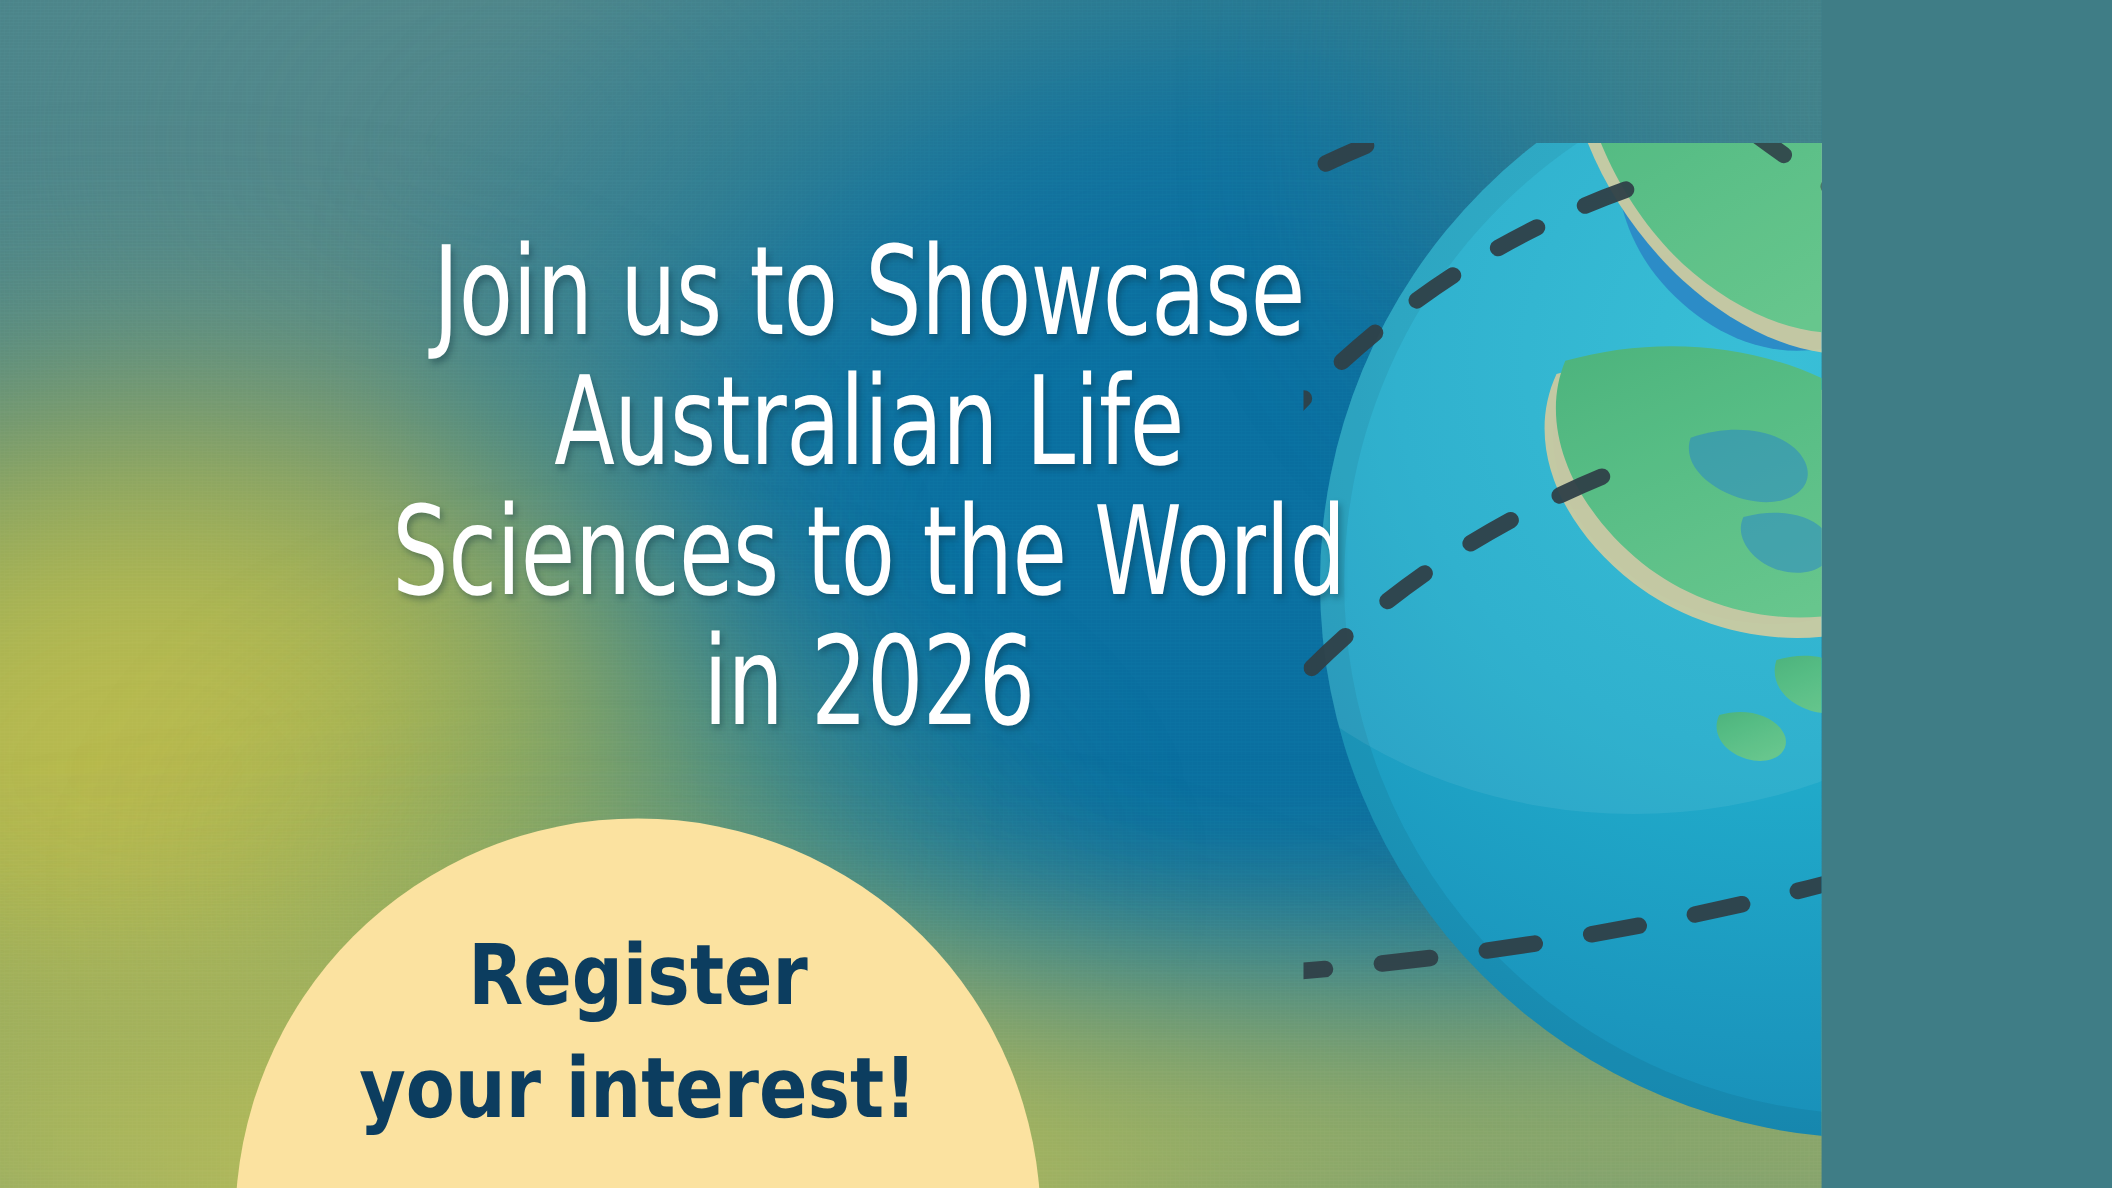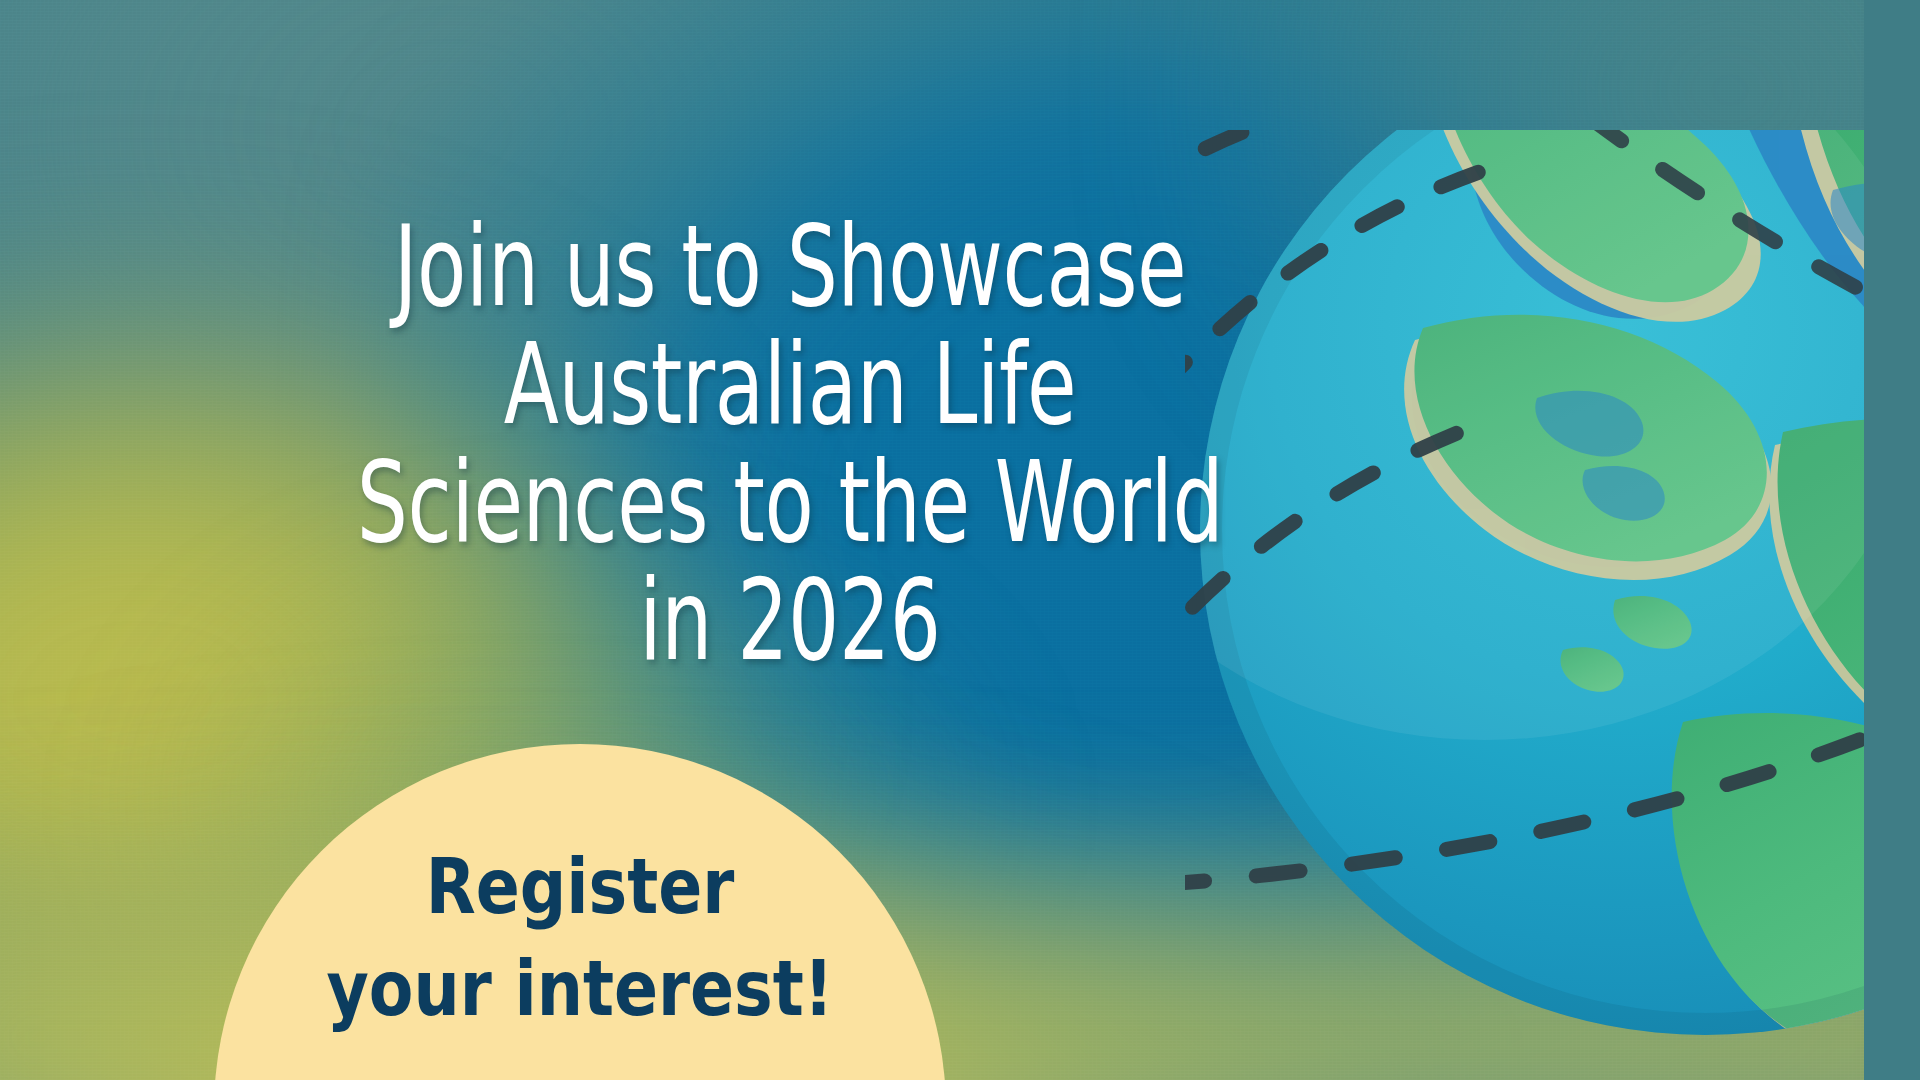--- a/index.html
+++ b/index.html
@@ -4,21 +4,21 @@
 <title>Join us to Showcase Australian Life Sciences to the World in 2026</title>
 <style>
   html,body{margin:0;padding:0;}
   body{
     width:1920px;height:1080px;overflow:hidden;
     font-family:"Liberation Sans", sans-serif;
     background:#3f7d86;
   }
 
   .stage{
-    position:relative;width:1864px;height:1080px;overflow:hidden;
+    position:relative;width:1656px;height:1080px;overflow:hidden;
     isolation:isolate;
   }
 
   
   .bg-base{
     position:absolute;inset:0;
     background:#41808a;
   }
   .bg-blob{position:absolute;pointer-events:none;}
 

